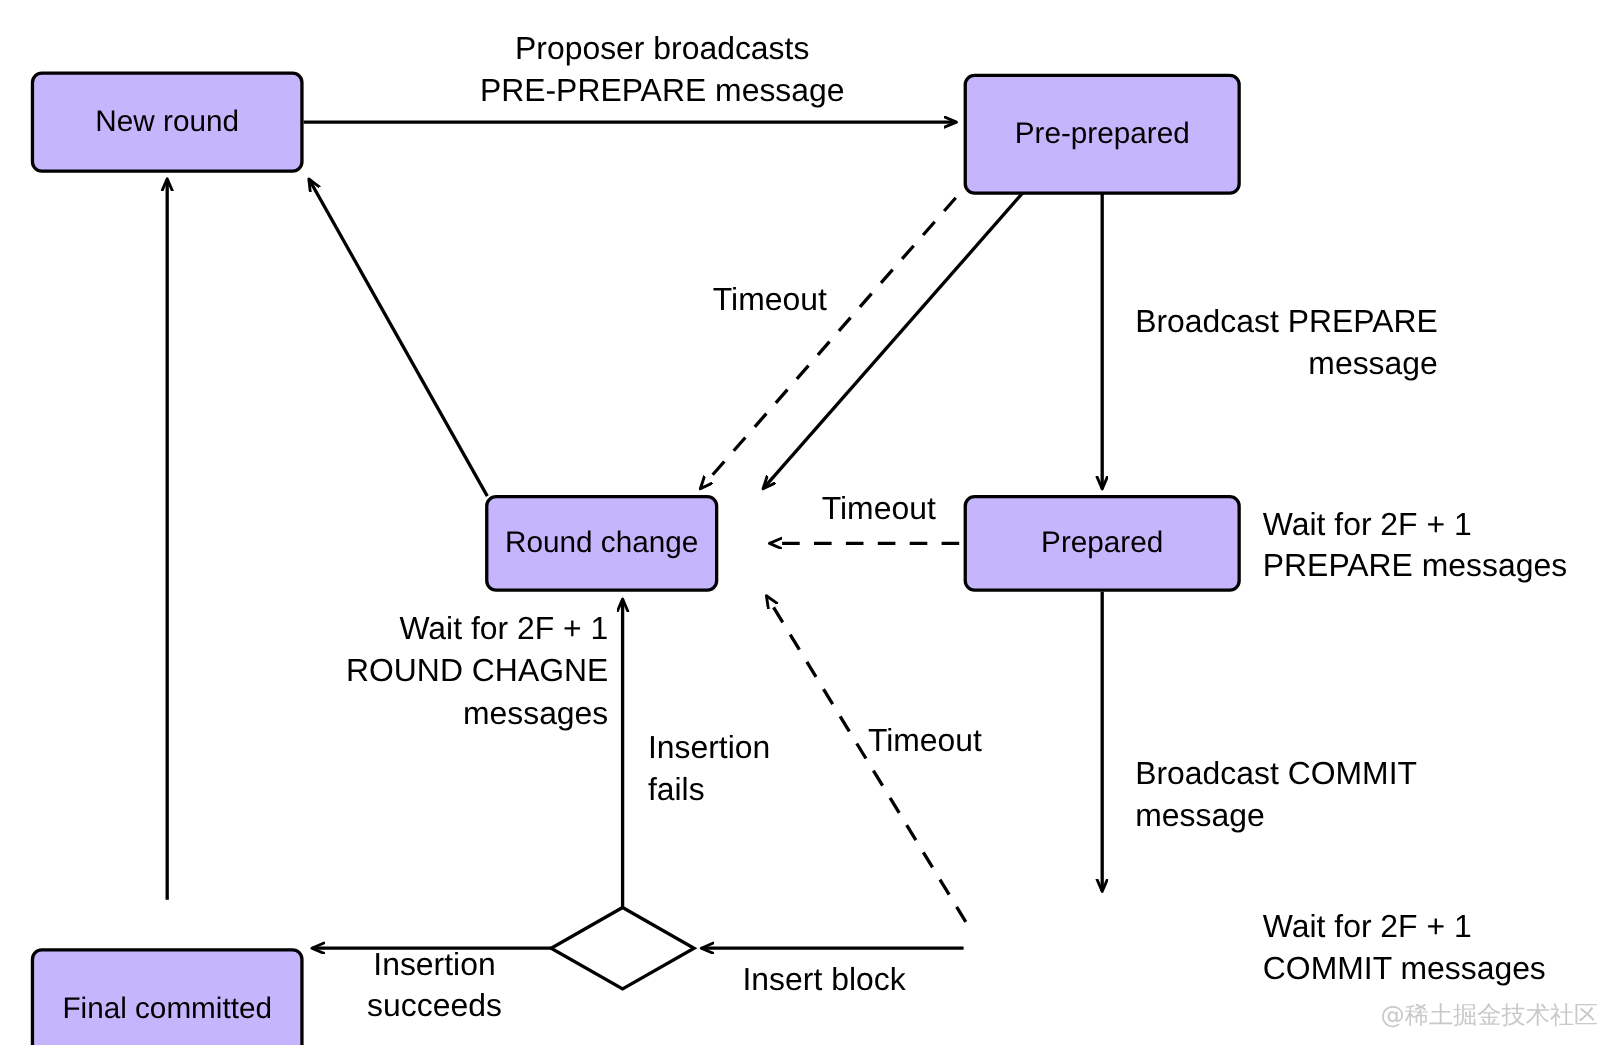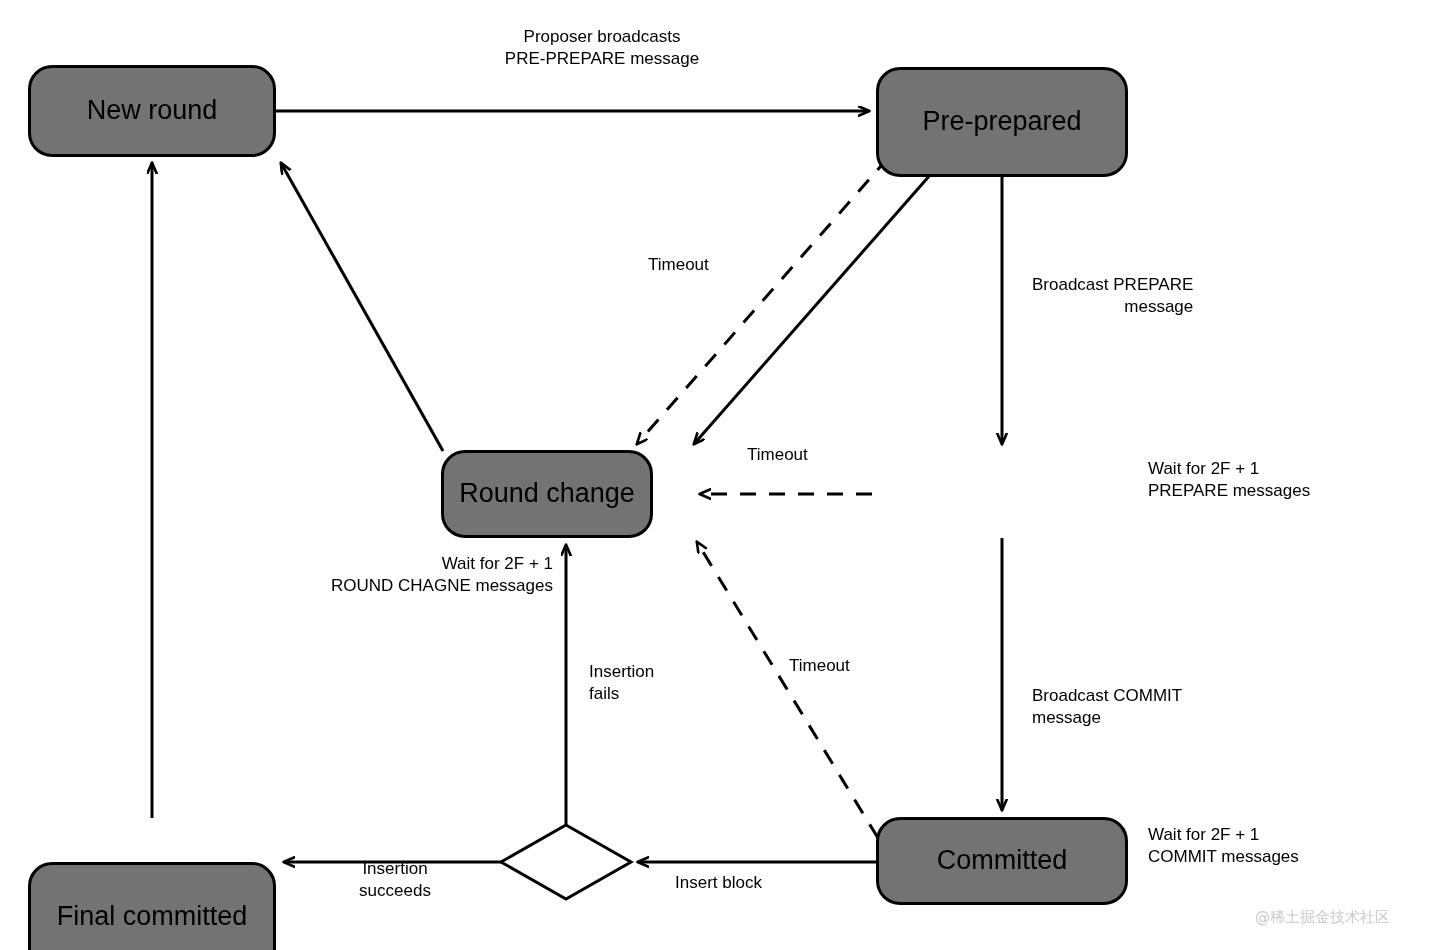--- a/index.html
+++ b/index.html
@@ -21,50 +21,50 @@
   #diagram-svg {
     position: absolute;
     top: 0;
     left: 0;
     width: 1452px;
     height: 950px;
   }
   .node-box {
     position: absolute;
     border: 3px solid #000000;
-    border-radius: 24px;
-    background: #737373;
+    border-radius: 10px;
+    background: #c4b5fd;
     display: flex;
     align-items: center;
     justify-content: center;
     box-sizing: border-box;
   }
   .node-label {
     font-size: 27px;
     line-height: 1.15;
     color: #000000;
     white-space: nowrap;
     text-align: center;
   }
   .edge-label {
     position: absolute;
-    font-size: 17px;
+    font-size: 29px;
     line-height: 1.32;
     color: #000000;
     white-space: pre-line;
   }
   .edge-label.align-right {
     text-align: right;
   }
   .edge-label.align-center {
     text-align: center;
   }
   .watermark {
     position: absolute;
-    font-size: 15px;
+    font-size: 22px;
     color: #c9c9c9;
     font-family: "DejaVu Sans", sans-serif;
     white-space: nowrap;
   }
 </style>
 </head>
 <body>
 
 <div id="diagram-root">
 
@@ -136,24 +136,24 @@
   </div>
 
   <div class="node-box" style="left:876px; top:67px; width:252px; height:110px;">
     <span class="node-label">Pre-prepared</span>
   </div>
 
   <div class="node-box" style="left:441px; top:450px; width:212px; height:88px;">
     <span class="node-label">Round change</span>
   </div>
 
+  <div class="node-box" style="left:876px; top:450px; width:252px; height:88px;">
+    <span class="node-label">Prepared</span>
+  </div>
 
-  <div class="node-box" style="left:876px; top:817px; width:252px; height:88px;">
-    <span class="node-label">Committed</span>
-  </div>
 
   <div class="node-box" style="left:28px; top:862px; width:248px; height:110px;">
     <span class="node-label">Final committed</span>
   </div>
 
   <div class="edge-label align-center" style="left:432px; top:26px; width:340px;">Proposer broadcasts
 PRE-PREPARE message</div>
 
   <div class="edge-label" style="left:648px; top:254px;">Timeout</div>
 

